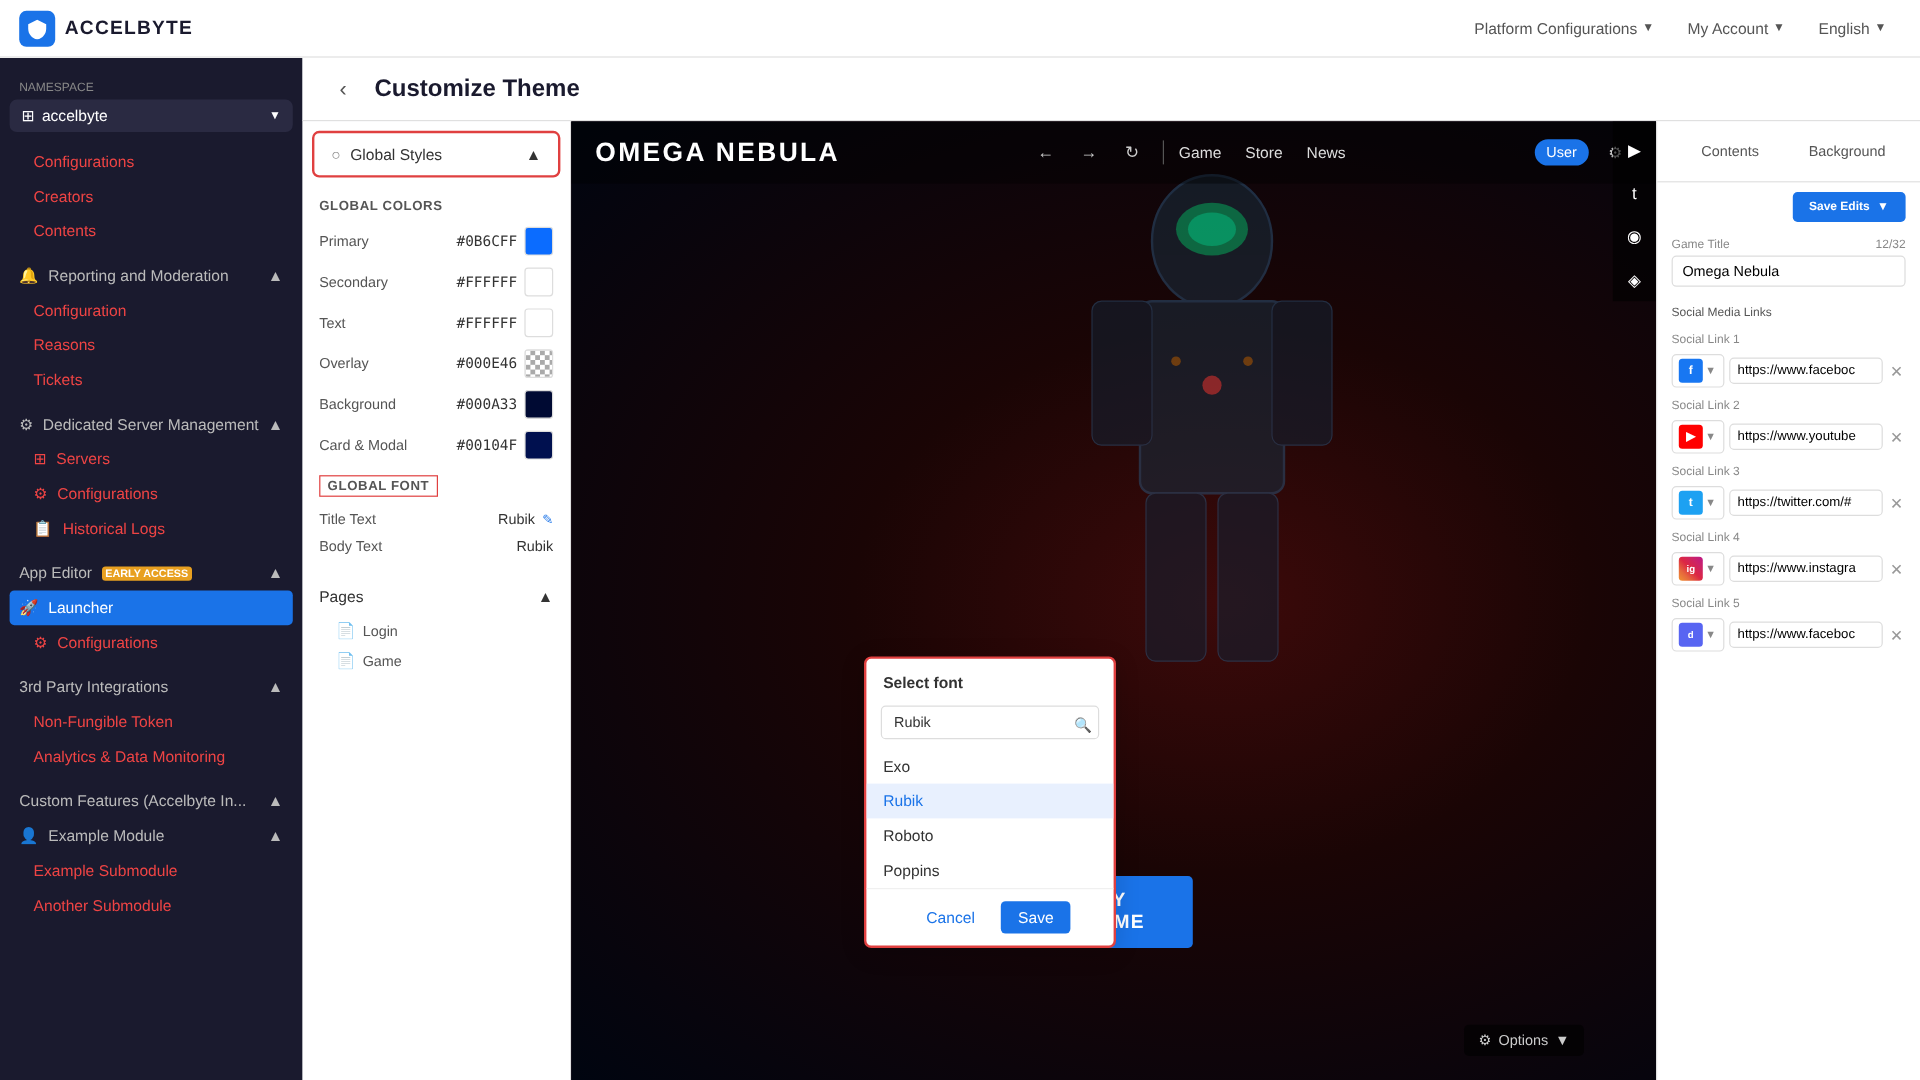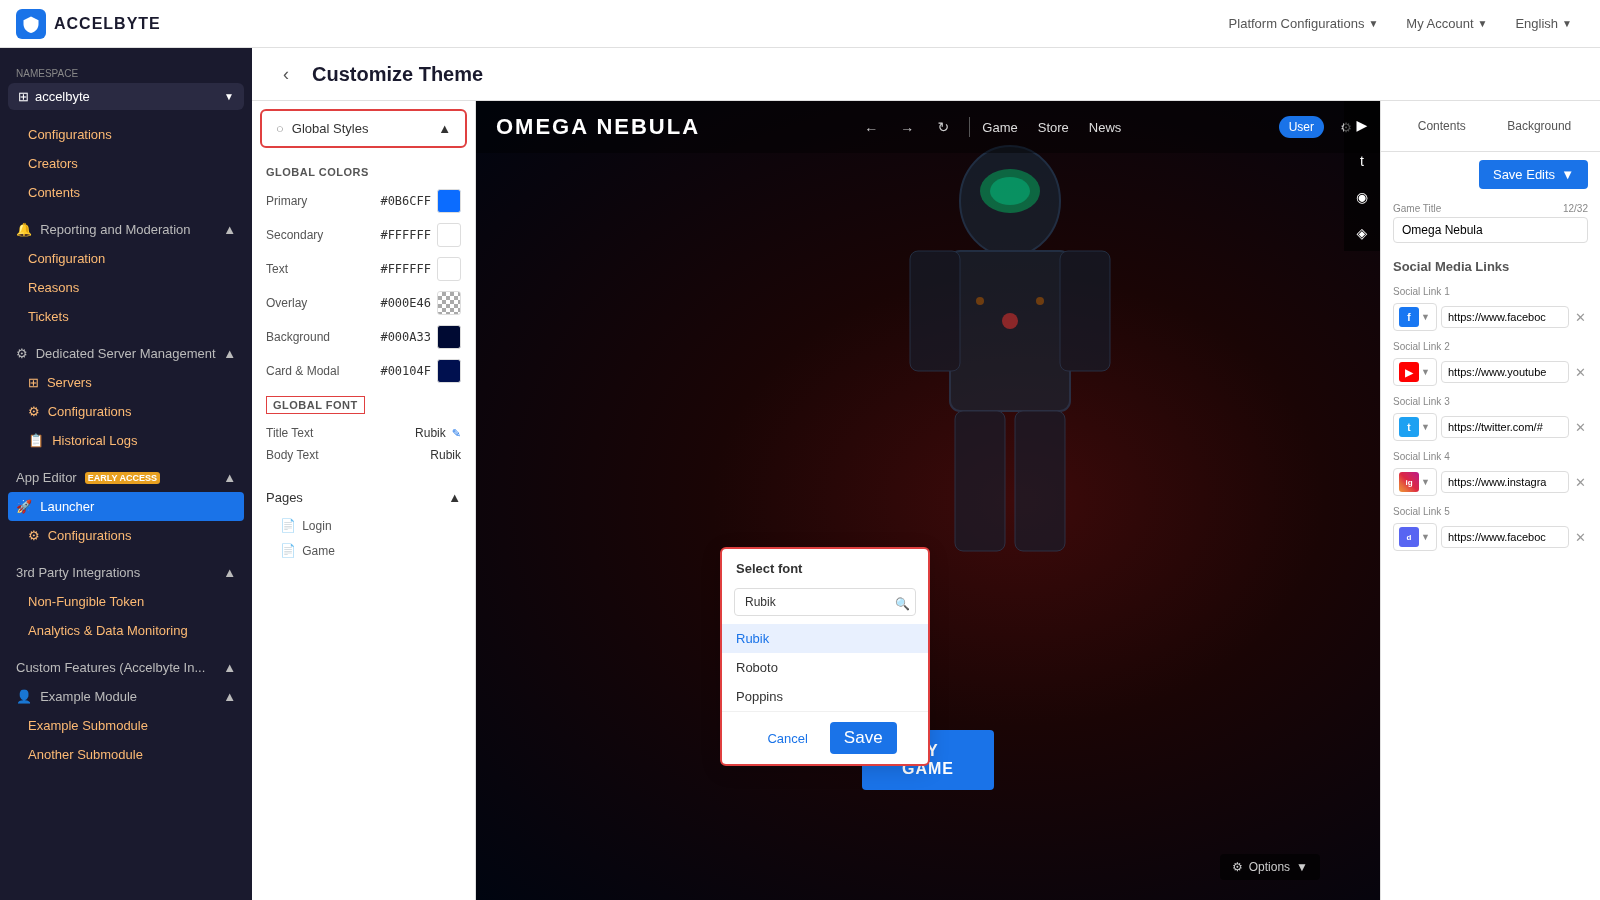--- a/index.html
+++ b/index.html
@@ -18,21 +18,21 @@
     .top-nav-btn { display: flex; align-items: center; gap: 4px; padding: 6px 12px; border-radius: 4px; cursor: pointer; font-size: 13px; color: #555; }
     .top-nav-btn .chevron { font-size: 10px; }
 
     
     .layout { display: flex; margin-top: 48px; height: calc(900px - 48px); }
 
     
     .sidebar { width: 252px; background: #1a1a2e; color: #ccc; flex-shrink: 0; overflow-y: auto; padding: 12px 0; }
     .namespace-label { font-size: 10px; color: #888; text-transform: uppercase; padding: 8px 16px 4px; }
     .namespace-select { display: flex; align-items: center; justify-content: space-between; background: #2a2a42; margin: 0 8px; padding: 6px 10px; border-radius: 6px; cursor: pointer; color: #fff; font-size: 13px; }
-    .sidebar-item { padding: 7px 16px; cursor: pointer; font-size: 13px; color: #fdba74; display: flex; align-items: center; gap: 8px; }
+    .sidebar-item { padding: 7px 16px; cursor: pointer; font-size: 13px; color: #ef4444; display: flex; align-items: center; gap: 8px; }
     .sidebar-item.active { background: #1a73e8; color: #fff; border-radius: 4px; margin: 0 8px; padding: 7px 8px; }
     .sidebar-item.indent { padding-left: 28px; }
     .sidebar-section { margin-top: 8px; }
     .sidebar-section-header { display: flex; align-items: center; justify-content: space-between; padding: 7px 16px; cursor: pointer; color: #bbb; font-size: 13px; }
     .sidebar-section-header .section-left { display: flex; align-items: center; gap: 8px; }
     .badge-early { background: #e8a020; color: #fff; font-size: 9px; padding: 1px 3px; border-radius: 3px; font-weight: 700; text-transform: uppercase; }
 
     
     .main { flex: 1; display: flex; flex-direction: column; overflow: hidden; }
 
@@ -85,22 +85,22 @@
     .settings-icon-btn { width: 28px; height: 28px; display: flex; align-items: center; justify-content: center; color: #ccc; cursor: pointer; }
     .options-bar { display: flex; align-items: center; gap: 6px; background: rgba(0,0,0,0.6); padding: 6px 12px; border-radius: 4px; color: #ccc; font-size: 12px; cursor: pointer; }
     .social-icons-bar { position: absolute; right: 0; top: 50%; transform: translateY(-50%); display: flex; flex-direction: column; background: rgba(0,0,0,0.6); }
     .social-icon-item { width: 36px; height: 36px; display: flex; align-items: center; justify-content: center; color: #fff; cursor: pointer; font-size: 14px; }
     .buy-btn { position: absolute; bottom: 60px; left: 50%; transform: translateX(-50%); background: #1a73e8; color: #fff; padding: 12px 40px; font-size: 16px; font-weight: 700; border-radius: 4px; cursor: pointer; letter-spacing: 1px; }
 
     
     .right-panel { width: 220px; background: #fff; border-left: 1px solid #e0e0e0; overflow-y: auto; flex-shrink: 0; }
     .right-panel-tabs { display: flex; border-bottom: 1px solid #e0e0e0; }
     .r-tab { flex: 1; text-align: center; padding: 10px 6px; font-size: 12px; cursor: pointer; color: #555; }
-    .save-btn { background: #1a73e8; color: #fff; padding: 7px 14px; border-radius: 4px; font-size: 13px; cursor: pointer; display: flex; align-items: center; gap: 6px; font-weight: 400; }
-    .r-section-title { font-size: 13px; font-weight: 700; color: #555; padding: 10px 12px 6px; }
+    .save-btn { background: #1a73e8; color: #fff; padding: 7px 14px; border-radius: 4px; font-size: 10px; cursor: pointer; display: flex; align-items: center; gap: 6px; font-weight: 700; }
+    .r-section-title { font-size: 10px; font-weight: 400; color: #555; padding: 10px 12px 6px; }
     .r-field { padding: 6px 12px; }
     .r-field label { font-size: 10px; color: #888; display: flex; justify-content: space-between; }
     .r-field input { width: 100%; border: 1px solid #ddd; border-radius: 4px; padding: 5px 8px; font-size: 12px; margin-top: 3px; outline: none; }
     .social-link-row { display: flex; align-items: center; gap: 4px; padding: 4px 12px; }
     .social-url-input { flex: 1; border: 1px solid #ddd; border-radius: 4px; padding: 4px 6px; font-size: 11px; min-width: 0; }
     .social-remove { color: #999; cursor: pointer; font-size: 13px; padding: 0 2px; }
     .platform-icon { width: 20px; height: 20px; border-radius: 3px; display: flex; align-items: center; justify-content: center; font-size: 10px; font-weight: bold; color: #fff; }
     .fb-icon { background: #1877f2; }
     .yt-icon { background: #ff0000; }
     .tw-icon { background: #1da1f2; }
@@ -113,21 +113,21 @@
     .font-select-modal { position: absolute; top: 430px; left: 244px; width: 210px; background: #fff; border: 2px solid #e04040; border-radius: 6px; box-shadow: 0 4px 20px rgba(0,0,0,0.15); pointer-events: all; z-index: 100; overflow: hidden; }
     .font-modal-title { font-size: 13px; font-weight: 600; padding: 12px 14px 8px; color: #333; }
     .font-search-row { padding: 4px 12px 8px; position: relative; }
     .font-search-input { width: 100%; border: 1px solid #ddd; border-radius: 4px; padding: 6px 28px 6px 10px; font-size: 12px; outline: none; color: #333; }
     .font-search-icon { position: absolute; right: 18px; top: 50%; transform: translateY(-50%); color: #aaa; font-size: 12px; }
     .font-list { max-height: 160px; overflow-y: auto; }
     .font-item { padding: 7px 14px; font-size: 13px; cursor: pointer; color: #333; }
     .font-item.selected { background: #e8f0fe; color: #1a73e8; font-weight: 500; }
     .font-modal-actions { display: flex; justify-content: center; gap: 8px; padding: 10px 12px; border-top: 1px solid #f0f0f0; }
     .btn-cancel { padding: 6px 14px; border-radius: 4px; border: none; background: transparent; color: #1a73e8; cursor: pointer; font-size: 13px; }
-    .btn-save { padding: 6px 14px; border-radius: 4px; border: none; background: #1a73e8; color: #fff; cursor: pointer; font-size: 17px; }
+    .btn-save { padding: 6px 14px; border-radius: 4px; border: none; background: #1a73e8; color: #fff; cursor: pointer; font-size: 13px; }
   </style>
 </head>
 <body>
 
 <nav class="top-nav">
   <div class="top-nav-left">
     <div class="logo-icon">
       <svg width="18" height="18" viewBox="0 0 24 24" fill="white">
           <path d="M12 2L2 7v5c0 5.55 3.84 10.74 10 12 6.16-1.26 10-6.45 10-12V7L12 2z"></path>
         </svg>
@@ -434,20 +434,21 @@
         </div>
 
         <div class="modal-overlay">
           <div class="font-select-modal">
             <div class="font-modal-title">Select font</div>
             <div class="font-search-row">
               <input type="text" class="font-search-input" value="Rubik" placeholder="Rubik" style="">
               <span class="font-search-icon">🔍</span>
             </div>
             <div class="font-list">
+              <div class="font-item">Exo</div>
               <div class="font-item selected">Rubik</div>
               <div class="font-item">Roboto</div>
               <div class="font-item">Poppins</div>
             </div>
             <div class="font-modal-actions">
               <button class="btn-cancel">Cancel</button>
               <button class="btn-save">Save</button>
             </div>
           </div>
         </div>

